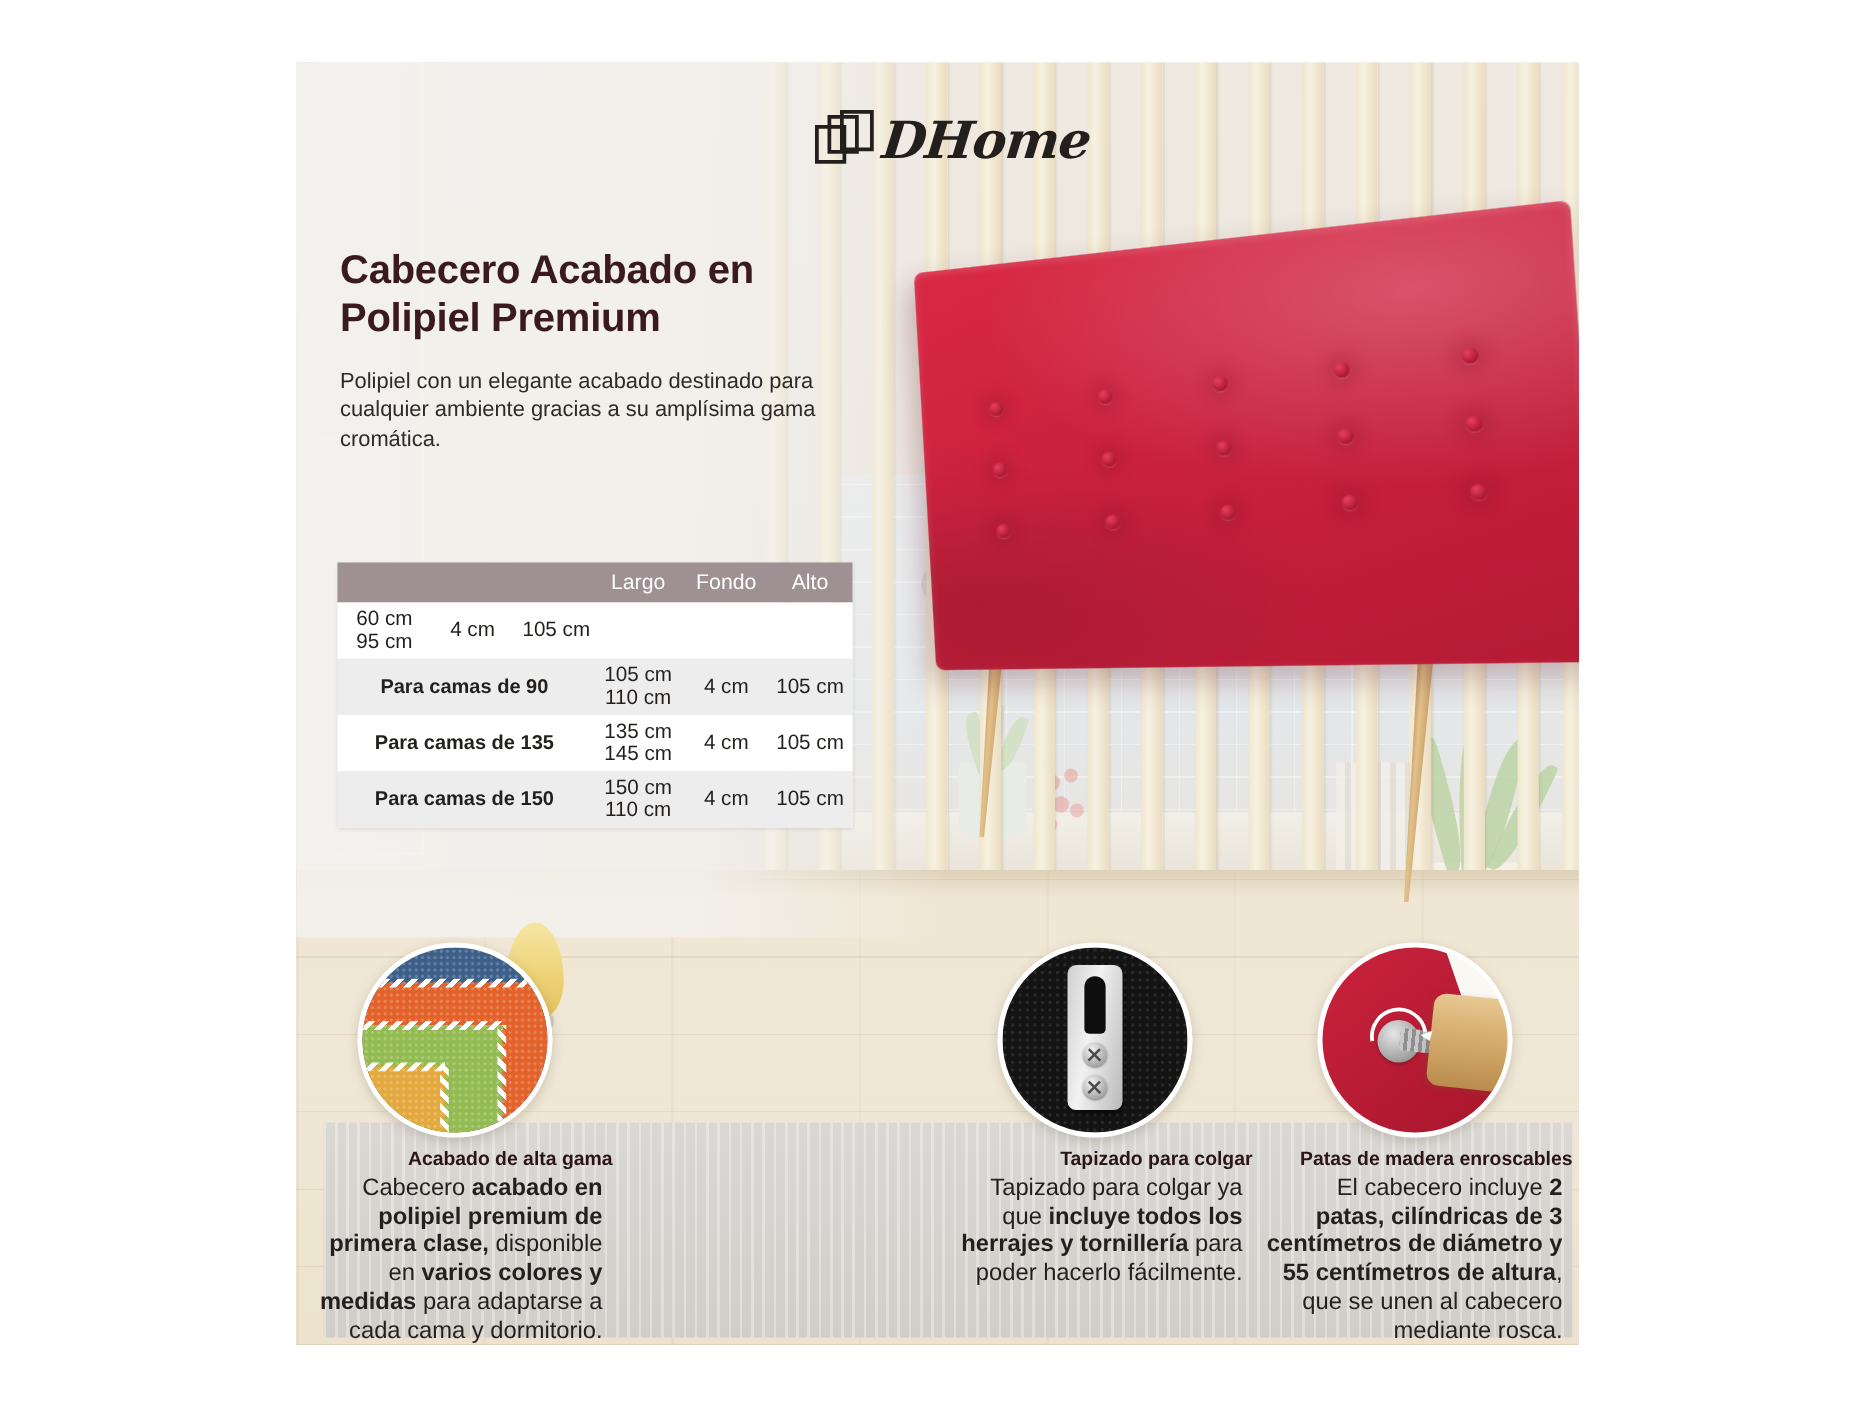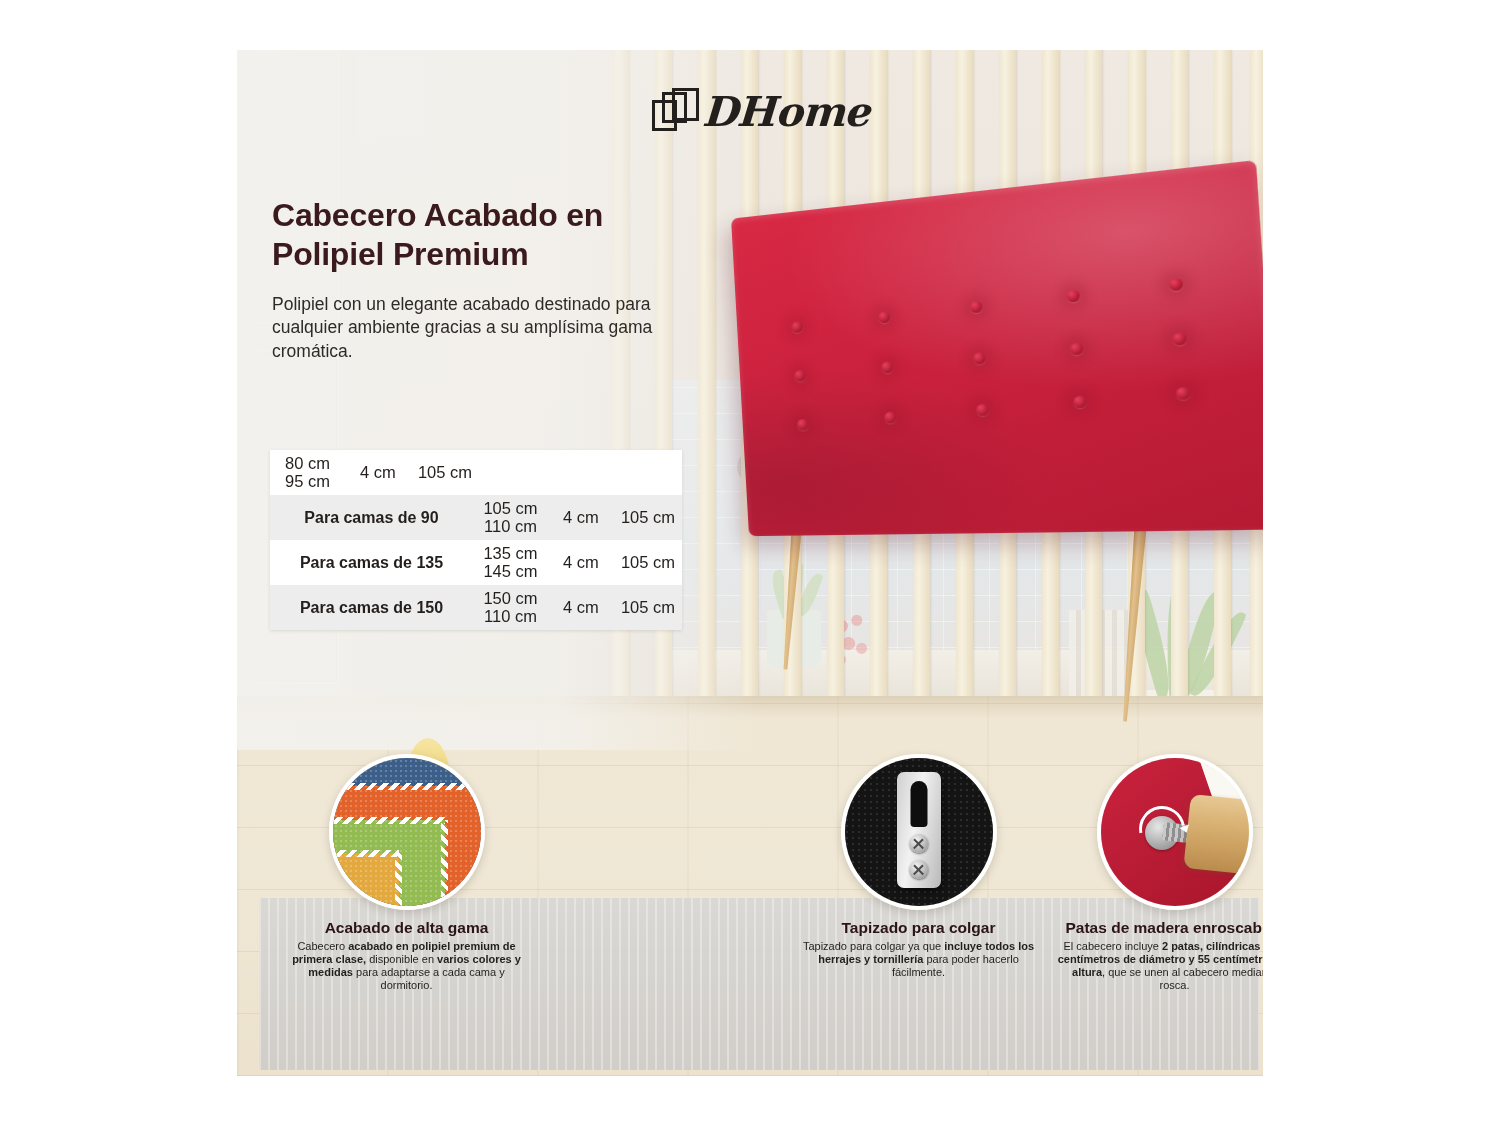--- a/index.html
+++ b/index.html
@@ -195,31 +195,31 @@
       radial-gradient(90% 60% at 8% 84%, rgba(0,0,0,.13) 0%, rgba(0,0,0,0) 60%);
   }
   .tuft{
     position:absolute;width:11px;height:11px;border-radius:50%;
     background:radial-gradient(circle at 34% 30%, #e8405c 0%, #b41d36 60%, #8d1328 100%);
     box-shadow:0 0 10px 7px rgba(140,20,42,.20), 0 1px 1px rgba(255,255,255,.18);
   }
 
   
   .features{position:absolute;left:0;bottom:0;width:100%;height:330px;}
-  .feat{position:absolute;width:253px;text-align:center;padding-left:43px;}
+  .feat{position:absolute;width:253px;text-align:right;}
   .circle{
     position:relative;width:148px;height:148px;margin:0 auto;border-radius:50%;
     overflow:hidden;border:4px solid #ffffff;
     box-shadow:0 3px 9px rgba(80,70,55,.22);
   }
   .feat-title{
     margin-top:9px;font-size:15.5px;font-weight:700;color:#2b1416;line-height:1.15;
   }
   .feat-body{
-    margin-top:3px;font-size:11px;line-height:1.2;color:#231f1d;padding:0 8px;
+    margin-top:3px;font-size:19px;line-height:1.2;color:#231f1d;padding:0 8px;
   }
   .feat-body b{font-weight:700;}
 
   
   .sw{position:absolute;}
   .sw-navy{inset:0;background:#3c5f8a;}
   .sw-orange{left:-6px;top:28px;width:190px;height:130px;background:#e2622a;}
   .sw-green{left:-18px;top:62px;width:130px;height:110px;background:#92bb52;}
   .sw-gold{left:-26px;top:95px;width:92px;height:80px;background:#e3a93f;}
   .zig{position:absolute;left:0;width:100%;height:7px;
@@ -384,25 +384,31 @@
     <span class="logo-word">DHome</span>
   </div>
 
   <div class="headline">Cabecero Acabado en Polipiel Premium</div>
 
   <div class="copy">
     <p>Polipiel con un elegante acabado destinado para cualquier ambiente gracias a su amplísima gama cromática.</p>
   </div>
 
   <div class="table">
+    <div class="t-head">
+      <div class="c0"></div>
+      <div class="c w-largo">Largo</div>
+      <div class="c w-fondo">Fondo</div>
+      <div class="c w-alto">Alto</div>
+    </div>
 
     <div class="t-row">
       <div class="c w-largo">
         <span class="largo-stack">
-          <span>80 cm</span><br>
+          <span>60 cm</span><br>
           <span>95 cm</span>
         </span>
       </div>
       <div class="c w-fondo">4 cm</div>
       <div class="c w-alto">105 cm</div>
     </div>
 
     <div class="t-row alt">
       <div class="c0">Para camas de 90</div>
       <div class="c w-largo">

